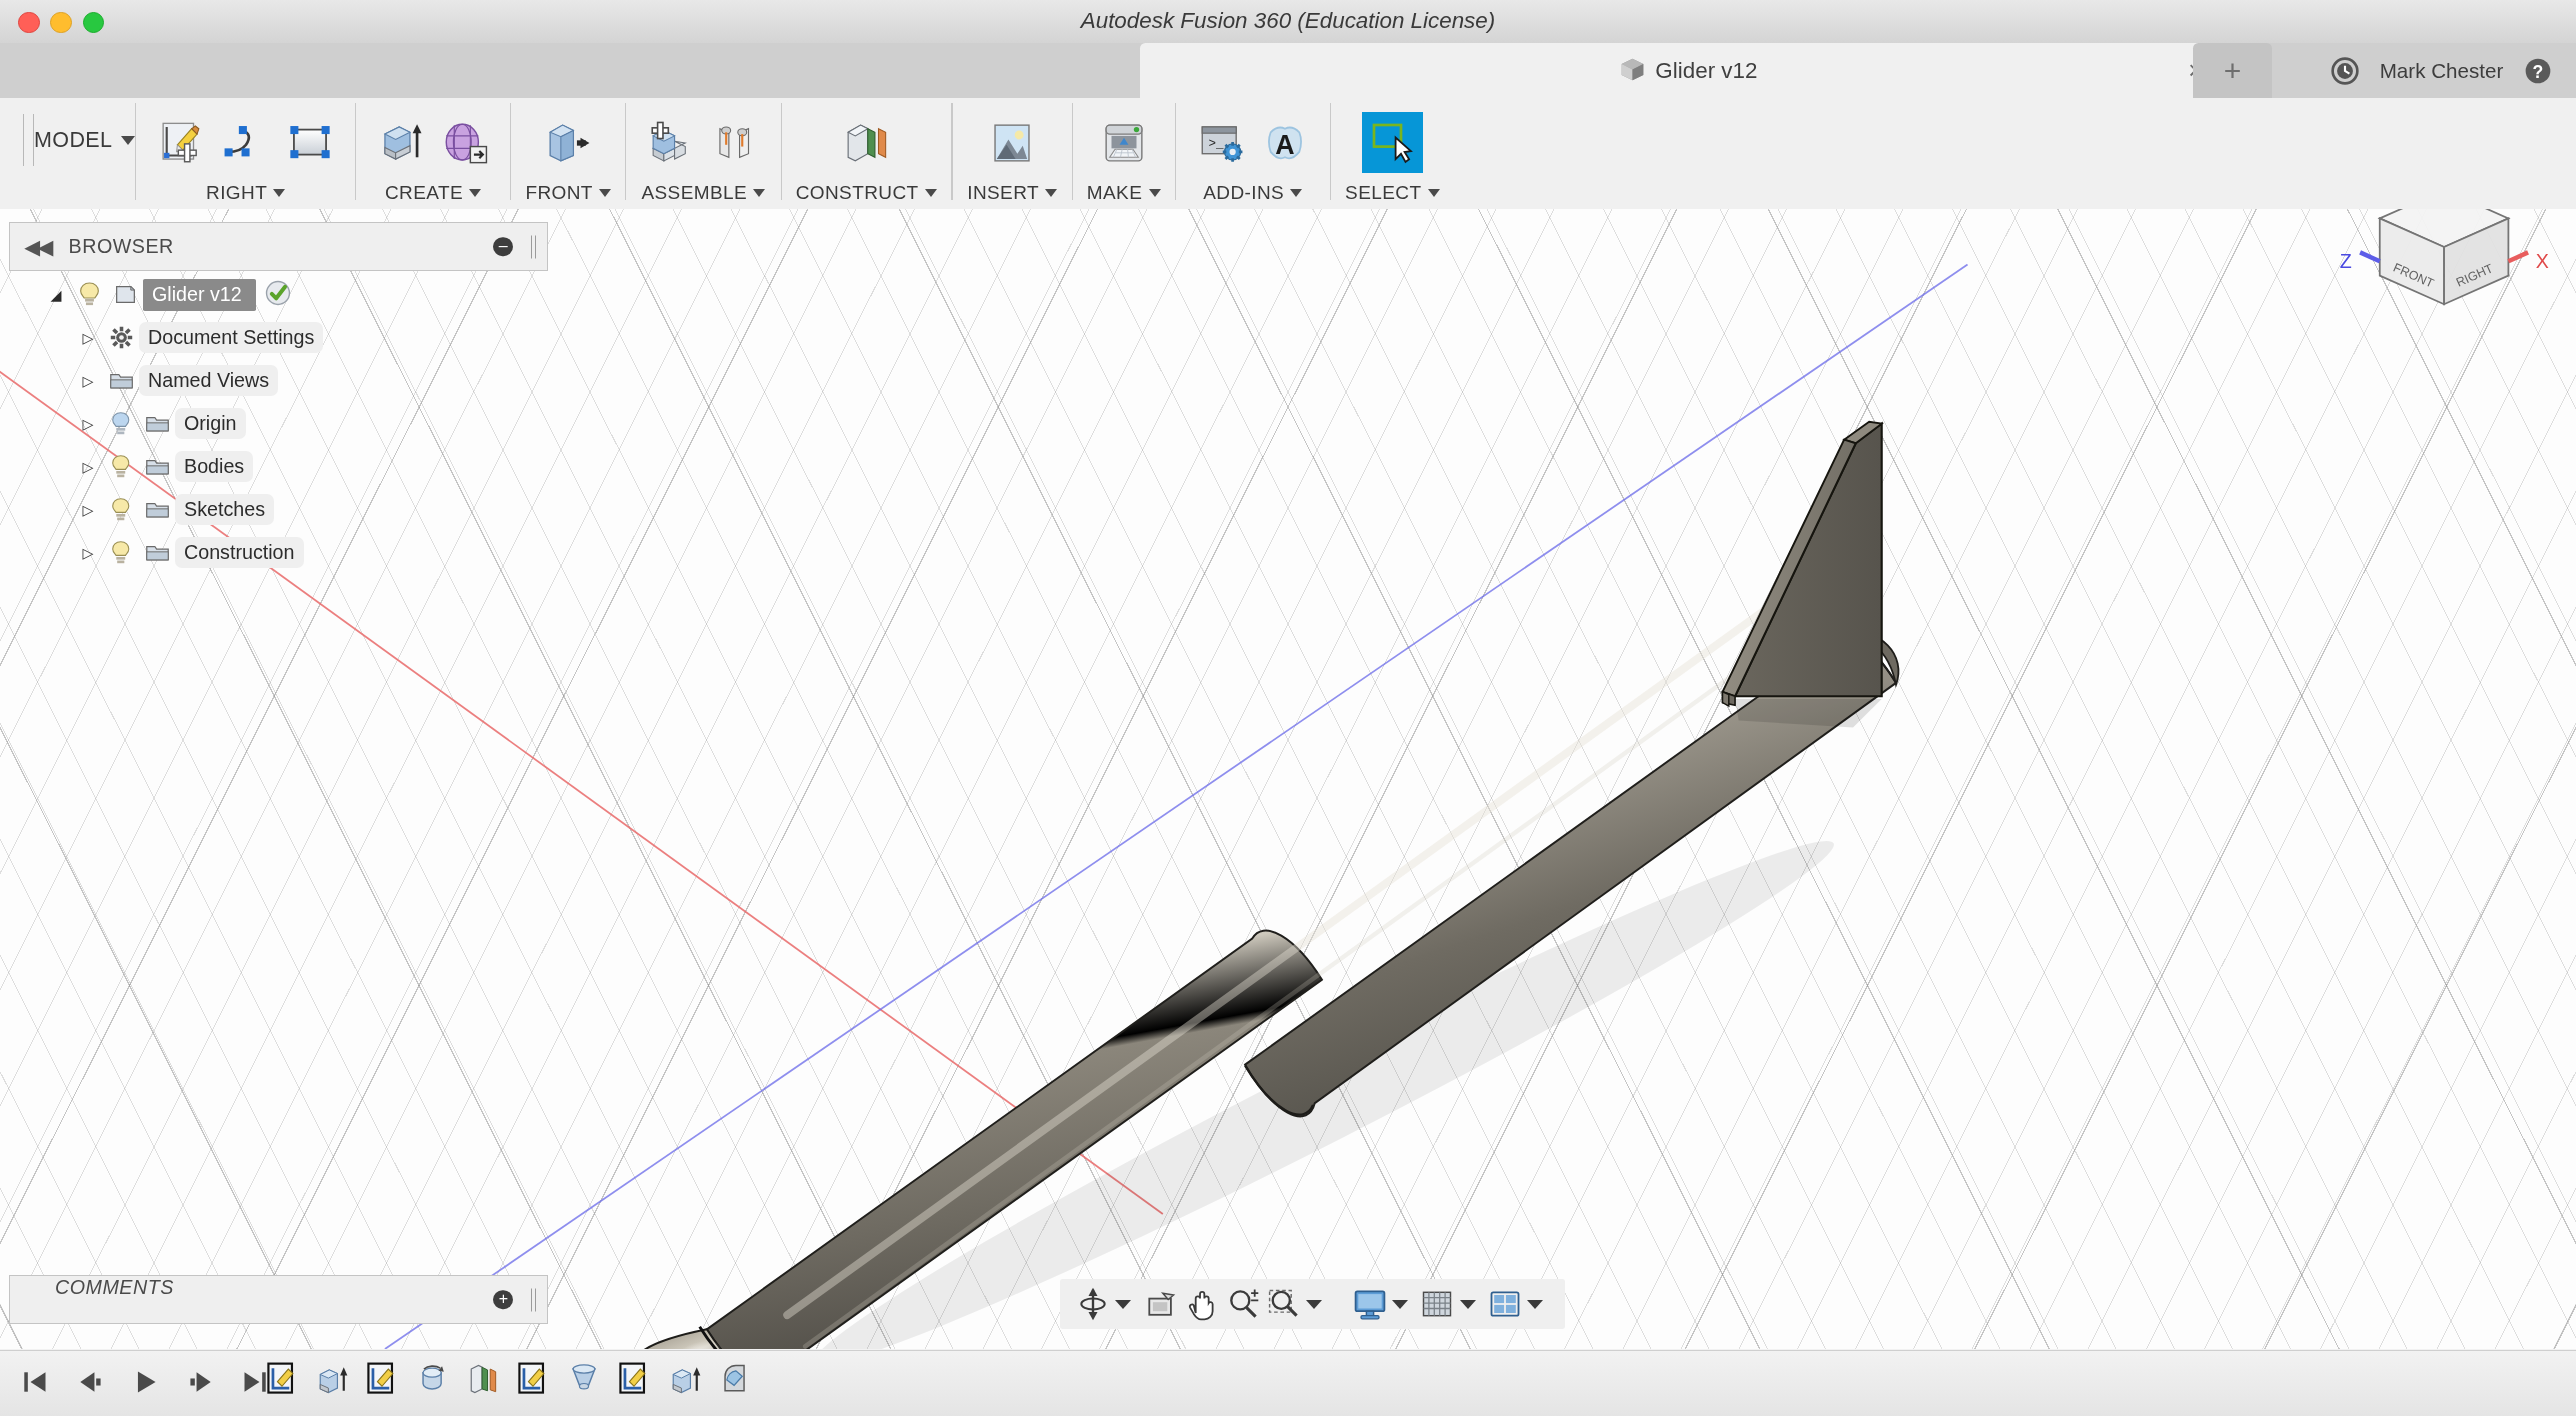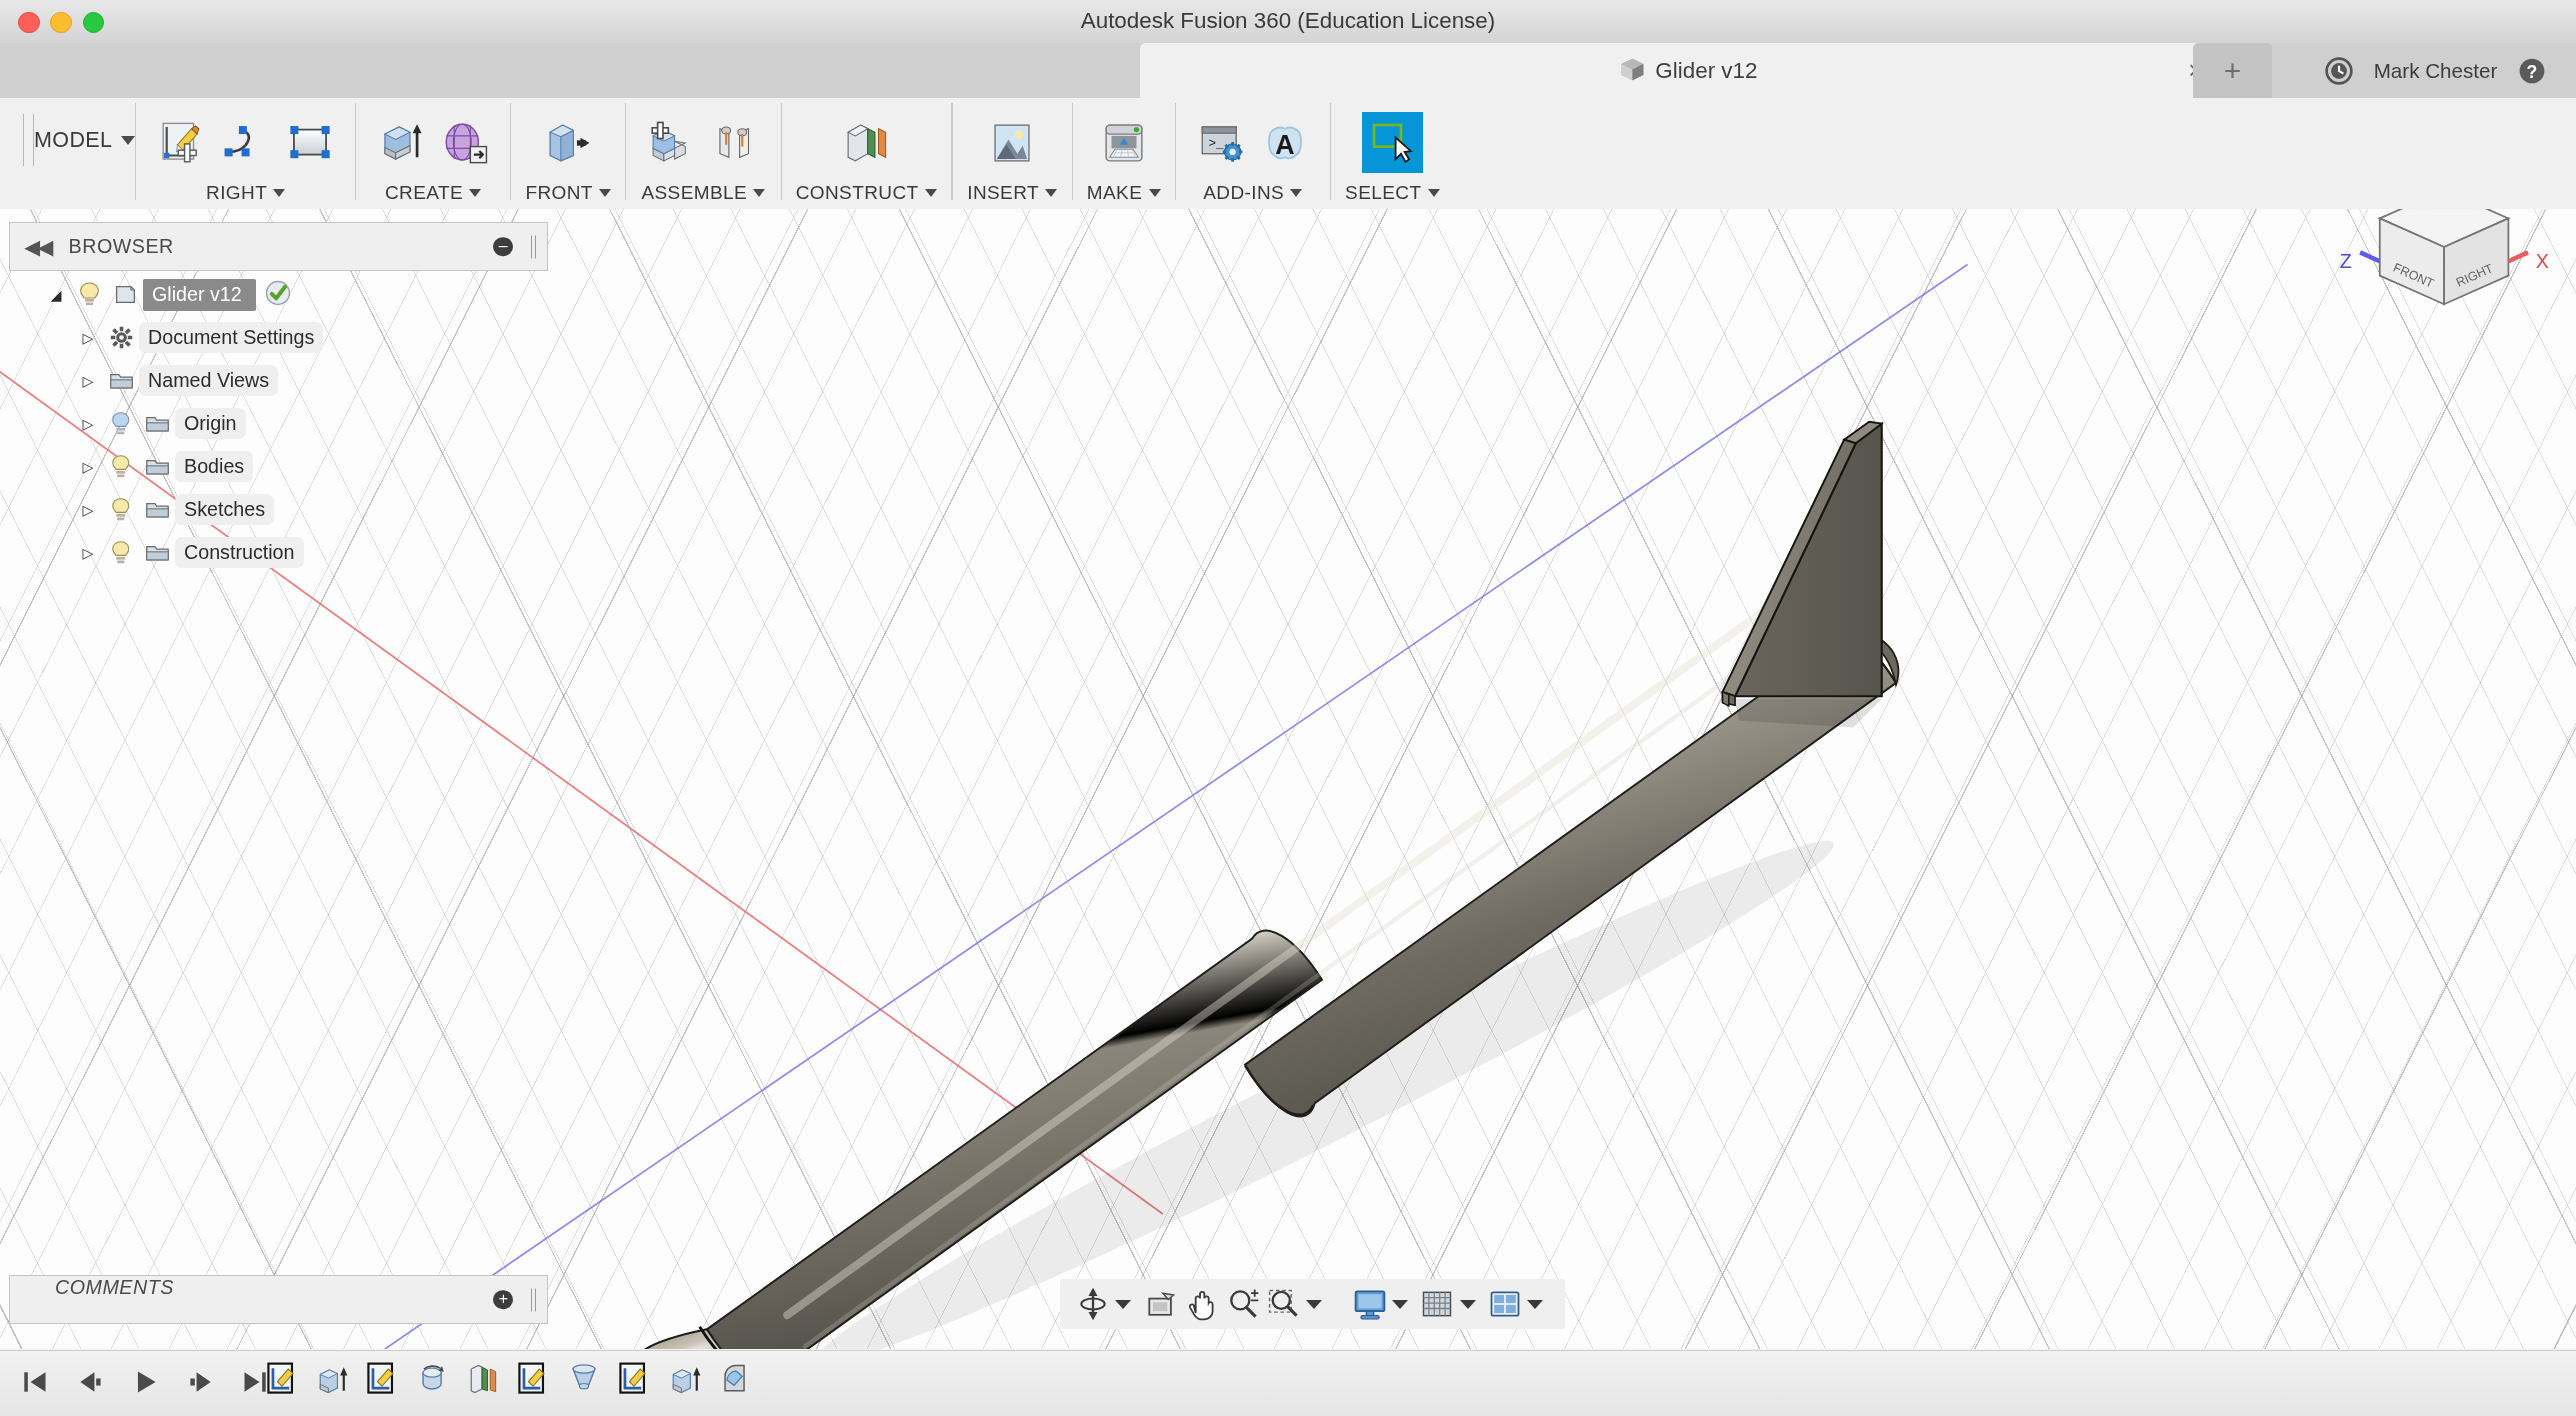--- a/index.html
+++ b/index.html
@@ -9,20 +9,21 @@
     background:#f2f2f2;
     -webkit-font-smoothing:antialiased;
   }
   .app{position:relative;width:2576px;height:1417px;}
 
   
   .titlebar{
     position:absolute;left:0;top:0;width:2576px;height:43px;
     background:linear-gradient(to bottom,#e8e8e8 0%,#d4d4d4 100%);
     border-bottom:0.9px solid #b4b4b4;
+    font-style:italic;
   }
   .traffic{position:absolute;left:18px;top:11.6px;display:flex;gap:10.7px;}
   .tl{width:19.7px;height:19.7px;border-radius:50%;}
   .tl.red{background:#ff5f57;border:0.9px solid #e0443e;}
   .tl.yellow{background:#ffbd2e;border:0.9px solid #dea123;}
   .tl.green{background:#28c840;border:0.9px solid #1aad2b;}
   .win-title{
     position:absolute;left:0;top:0;width:2576px;height:43px;
     line-height:41px;text-align:center;font-size:22.4px;color:#3a3a3a;
   }
@@ -43,21 +44,21 @@
     position:absolute;right:27px;top:50%;transform:translateY(-50%);
     width:27px;height:27px;color:#6a6a6a;font-size:25px;line-height:25px;text-align:center;
   }
   .newtab{
     position:absolute;left:2193px;top:43px;width:79px;height:55px;
     background:#c4c4c4;border-radius:5.4px 5.4px 0 0;
     display:flex;align-items:center;justify-content:center;
     color:#6e6e6e;font-size:30px;line-height:30px;
   }
   .acct{
-    position:absolute;right:29px;top:43px;height:55px;display:flex;align-items:center;gap:19.7px;text-align:center;
+    position:absolute;right:23px;top:43px;height:55px;display:flex;align-items:center;gap:19.7px;text-align:center;
   }
   .acct-name{font-size:20.6px;color:#3d3d3d;}
   .clock-ico,.help-ico{width:30px;height:30px;}
 
   
   .ribbon{
     position:absolute;left:0;top:98px;width:2576px;height:111px;
     background:#f0f0f0;border-bottom:0.9px solid #c8c8c8;
   }
   .ribbon-inner{position:relative;height:111px;display:flex;align-items:flex-start;}

